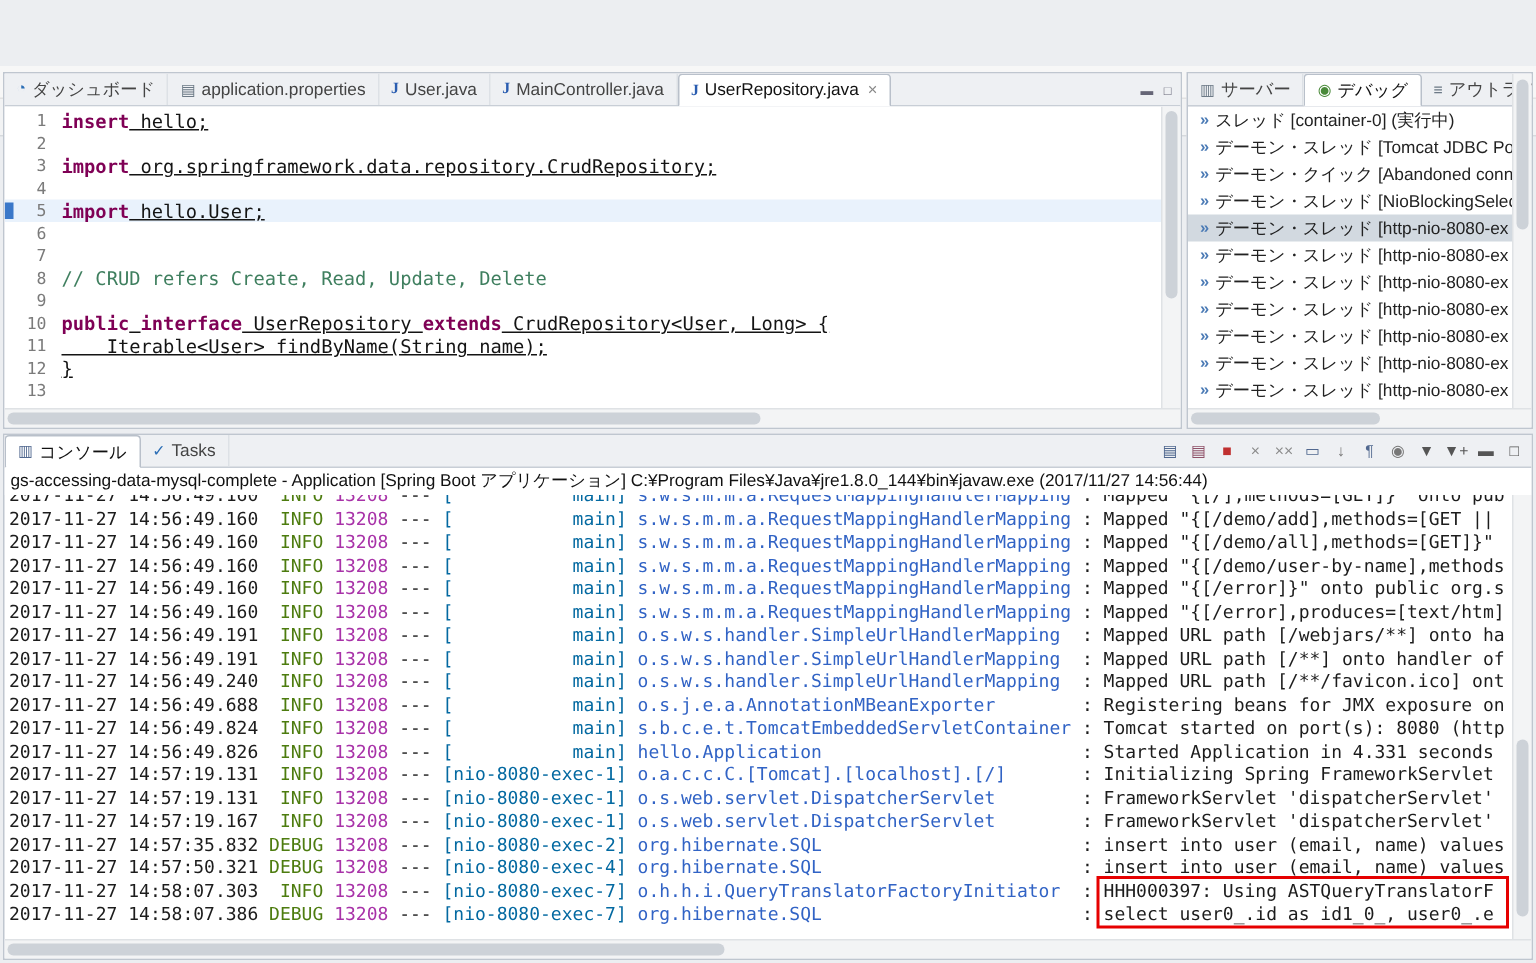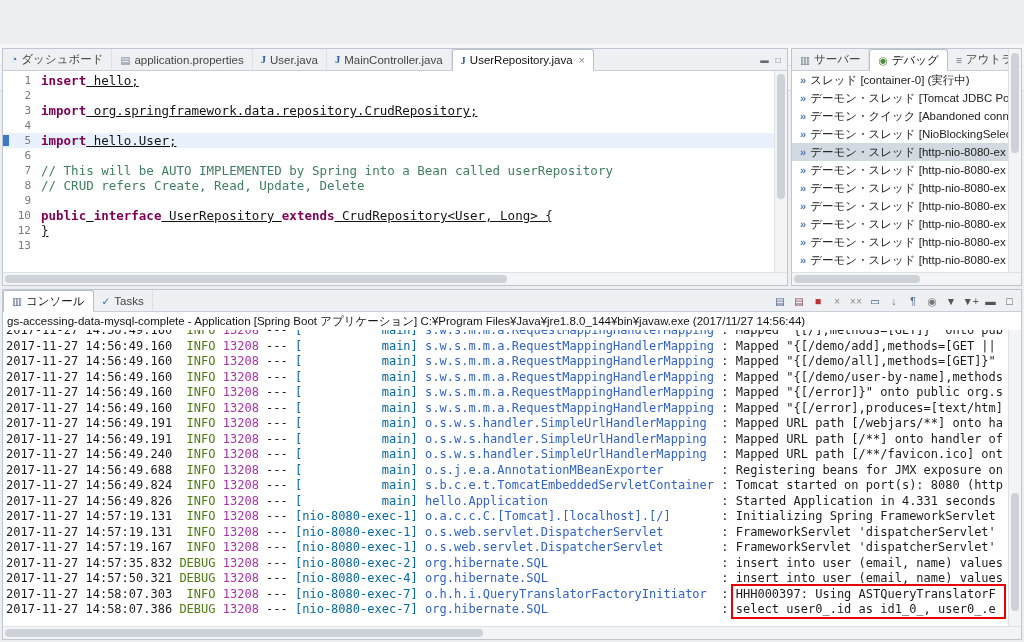--- a/index.html
+++ b/index.html
@@ -225,24 +225,25 @@
         </div>
     </div>
     <div id="code-wrap">
       <div id="code">
           <div class="crow"><span class="mark"></span><span class="lnum">1</span><span class="ctext"><span class="kw">insert</span><span class="p"> hello;</span></span></div>
           <div class="crow"><span class="mark"></span><span class="lnum">2</span><span class="ctext"></span></div>
           <div class="crow"><span class="mark"></span><span class="lnum">3</span><span class="ctext"><span class="kw">import</span><span class="p"> org.springframework.data.repository.CrudRepository;</span></span></div>
           <div class="crow"><span class="mark"></span><span class="lnum">4</span><span class="ctext"></span></div>
           <div class="crow cur"><span class="mark"></span><span class="lnum">5</span><span class="ctext"><span class="kw">import</span><span class="p"> hello.User;</span></span></div>
           <div class="crow"><span class="mark"></span><span class="lnum">6</span><span class="ctext"></span></div>
-          <div class="crow"><span class="mark"></span><span class="lnum">7</span><span class="ctext"><span class="cmt">// This will be AUTO IMPLEMENTED by Spring into a Bean called userRepository</span></span></div>
+          <div class="crow"><span class="mark"></span><span class="lnum">7</span></div>
           <div class="crow"><span class="mark"></span><span class="lnum">8</span><span class="ctext"><span class="cmt">// CRUD refers Create, Read, Update, Delete</span></span></div>
           <div class="crow"><span class="mark"></span><span class="lnum">9</span><span class="ctext"></span></div>
           <div class="crow"><span class="mark"></span><span class="lnum">10</span><span class="ctext"><span class="kw">public</span><span class="p"> </span><span class="kw">interface</span><span class="p"> UserRepository </span><span class="kw">extends</span><span class="p"> CrudRepository&lt;User, Long&gt; {</span></span></div>
+          <div class="crow"><span class="mark"></span><span class="lnum">11</span><span class="ctext"><span class="p">    Iterable&lt;User&gt; findByName(String name);</span></span></div>
           <div class="crow"><span class="mark"></span><span class="lnum">12</span><span class="ctext"><span class="p">}</span></span></div>
           <div class="crow"><span class="mark"></span><span class="lnum">13</span><span class="ctext"></span></div>
         </div>
       <div class="vscroll">
         <div class="thumb" style="top:3px;height:62%;"></div>
       </div>
     </div>
     <div class="hscroll">
       <div class="thumb" style="left:2px;width:64%;"></div>
     </div>

